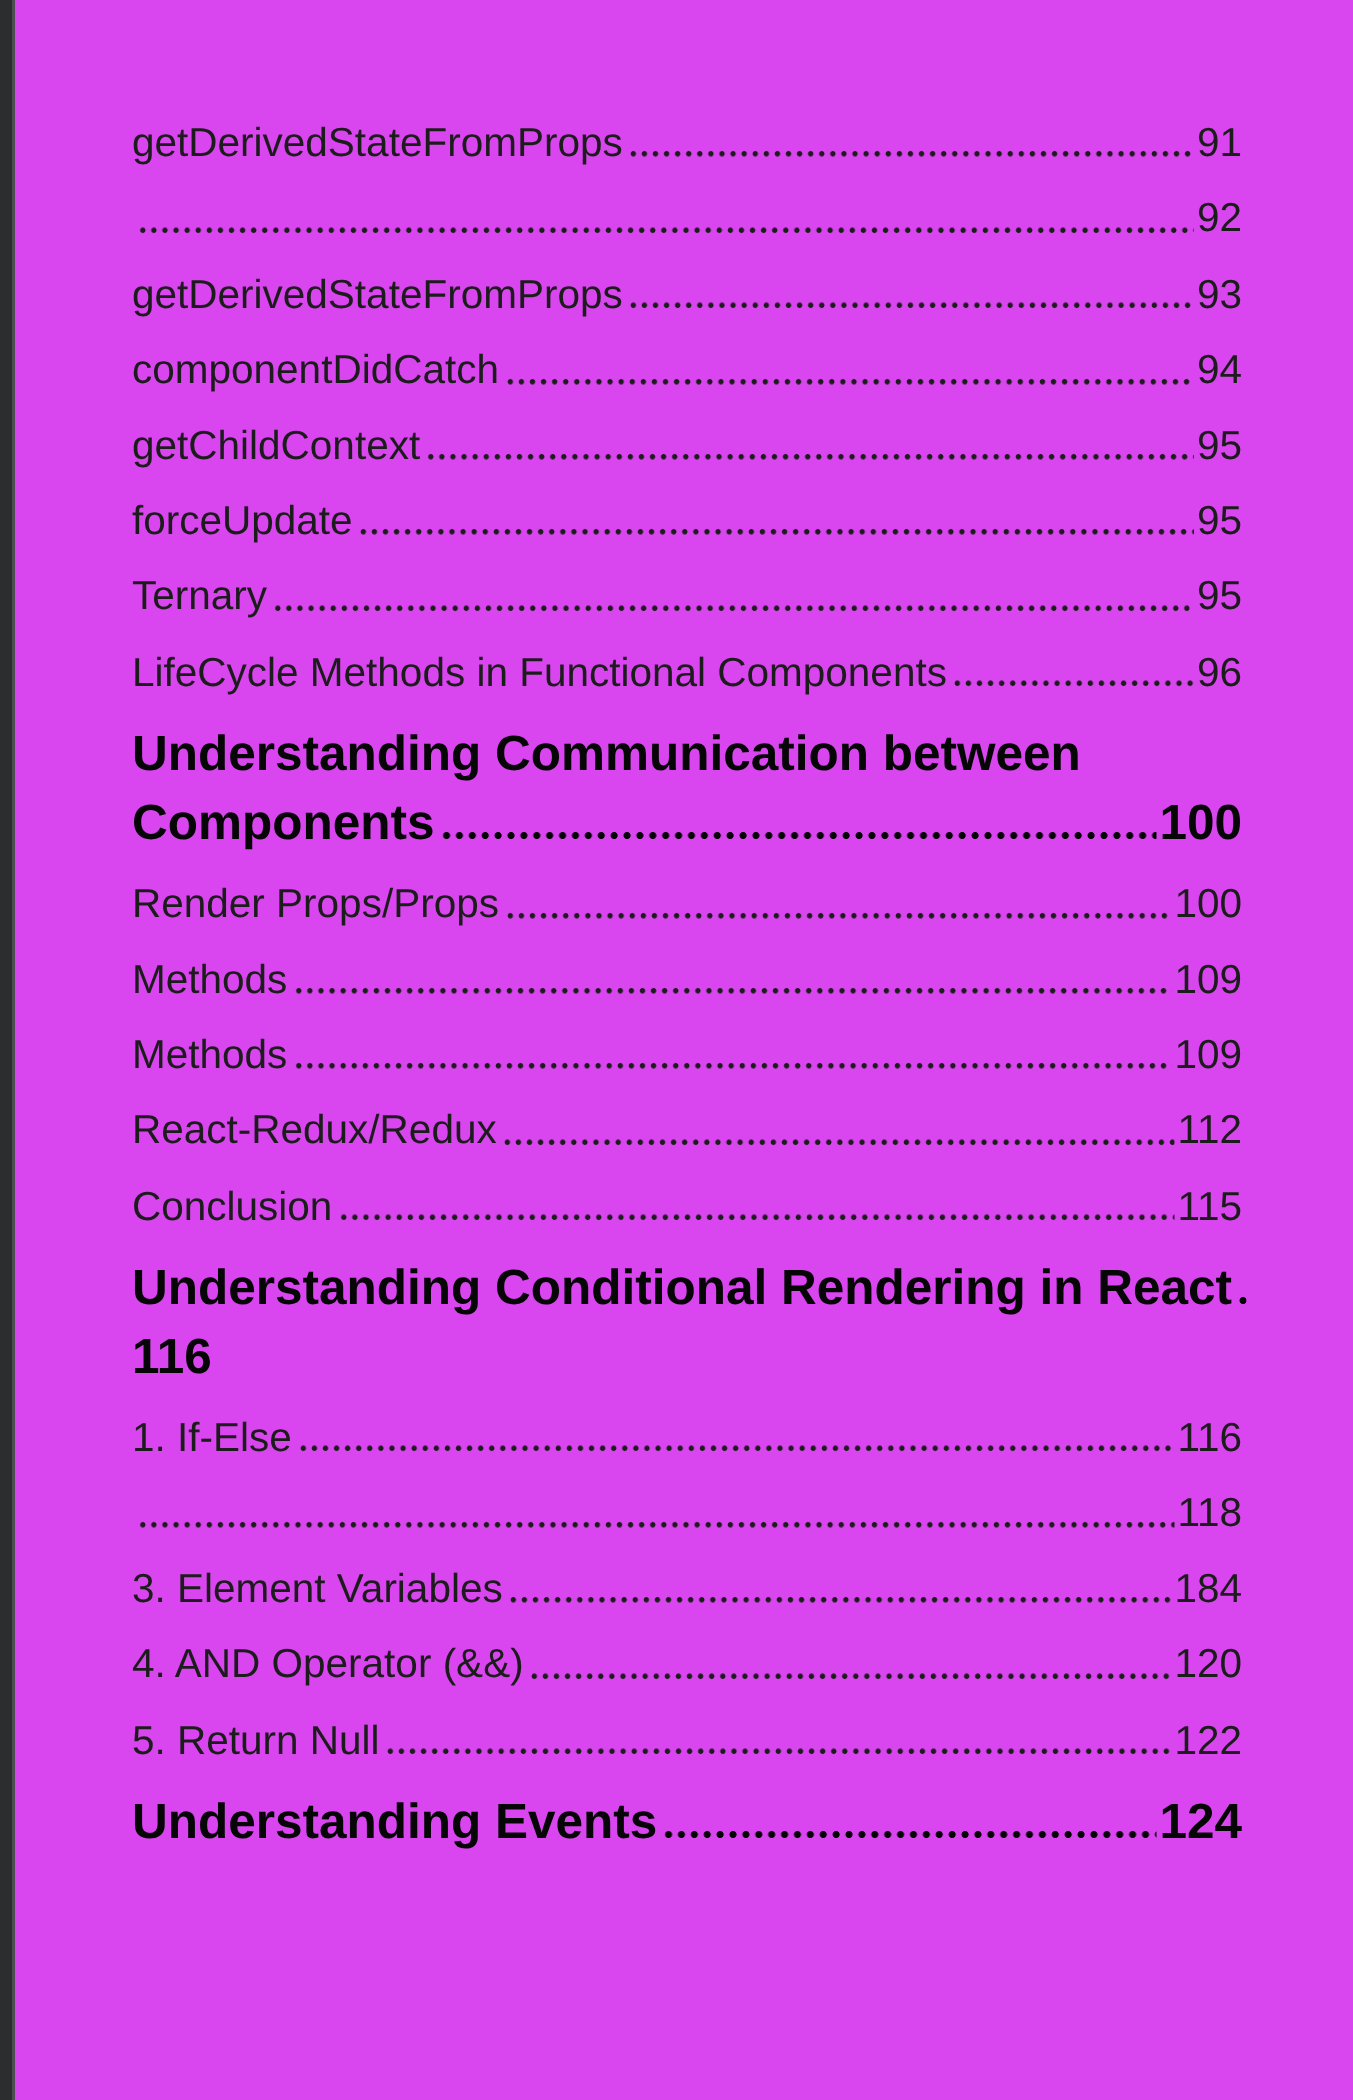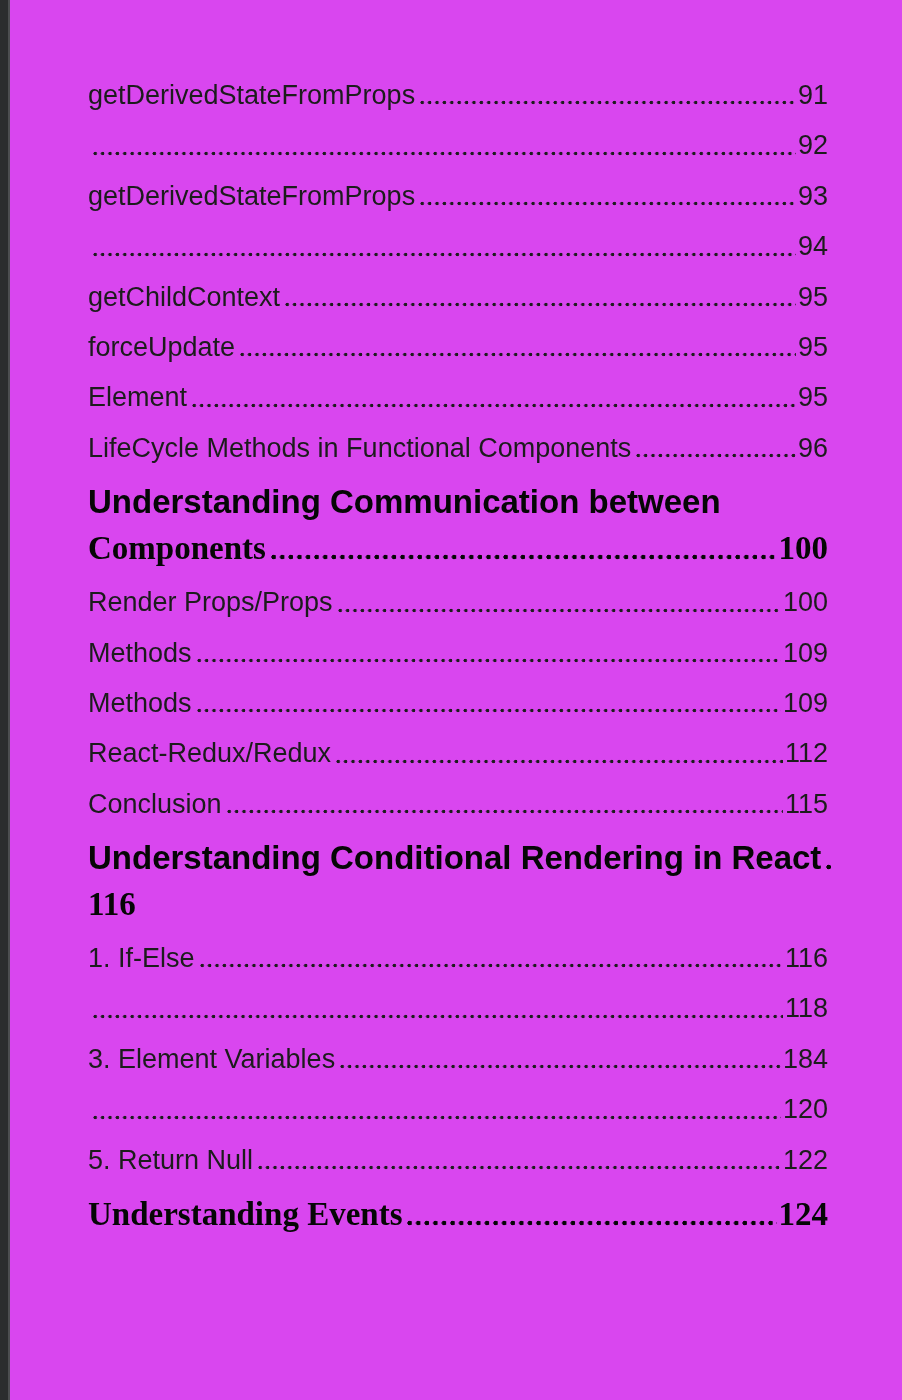--- a/index.html
+++ b/index.html
@@ -43,21 +43,21 @@
     color: #1c1c1c;
   }
   .line-chapter {
     height: 46px;
     line-height: 46px;
     font-size: 33px;
     font-weight: 700;
     color: #060606;
   }
   .grp-start { margin-top: 6px; }
-  .grp-end   { margin-bottom: 6px; font-family: Liberation Serif, serif; }
+  .grp-end   { margin-bottom: 6px; }
   .toc-label { white-space: pre; }
   .pagenum   { white-space: nowrap; }
   .leader {
     flex: 1 1 auto;
     min-width: 12px;
     align-self: stretch;
     position: relative;
   }
   .leader::after {
     content: "";
@@ -91,35 +91,36 @@
       <div class="line line-entry">
         <span class="leader"></span>
         <span class="pagenum">92</span>
       </div>
       <div class="line line-entry">
         <span class="toc-label">getDerivedStateFromProps</span>
         <span class="leader"></span>
         <span class="pagenum">93</span>
       </div>
       <div class="line line-entry">
+        <span class="toc-label">componentDidCatch</span>
         <span class="leader"></span>
         <span class="pagenum">94</span>
       </div>
       <div class="line line-entry">
         <span class="toc-label">getChildContext</span>
         <span class="leader"></span>
         <span class="pagenum">95</span>
       </div>
       <div class="line line-entry">
         <span class="toc-label">forceUpdate</span>
         <span class="leader"></span>
         <span class="pagenum">95</span>
       </div>
       <div class="line line-entry">
-        <span class="toc-label">Element</span>
+        <span class="toc-label">Ternary</span>
         <span class="leader"></span>
         <span class="pagenum">95</span>
       </div>
       <div class="line line-entry">
         <span class="toc-label">LifeCycle Methods in Functional Components</span>
         <span class="leader"></span>
         <span class="pagenum">96</span>
       </div>
       <div class="line line-chapter grp-start">
         <span class="toc-label">Understanding Communication between</span>
@@ -169,20 +170,21 @@
       <div class="line line-entry">
         <span class="leader"></span>
         <span class="pagenum">118</span>
       </div>
       <div class="line line-entry">
         <span class="toc-label">3. Element Variables</span>
         <span class="leader"></span>
         <span class="pagenum">184</span>
       </div>
       <div class="line line-entry">
+        <span class="toc-label">4. AND Operator (&amp;&amp;)</span>
         <span class="leader"></span>
         <span class="pagenum">120</span>
       </div>
       <div class="line line-entry">
         <span class="toc-label">5. Return Null</span>
         <span class="leader"></span>
         <span class="pagenum">122</span>
       </div>
       <div class="line line-chapter grp-start grp-end">
         <span class="toc-label">Understanding Events</span>

